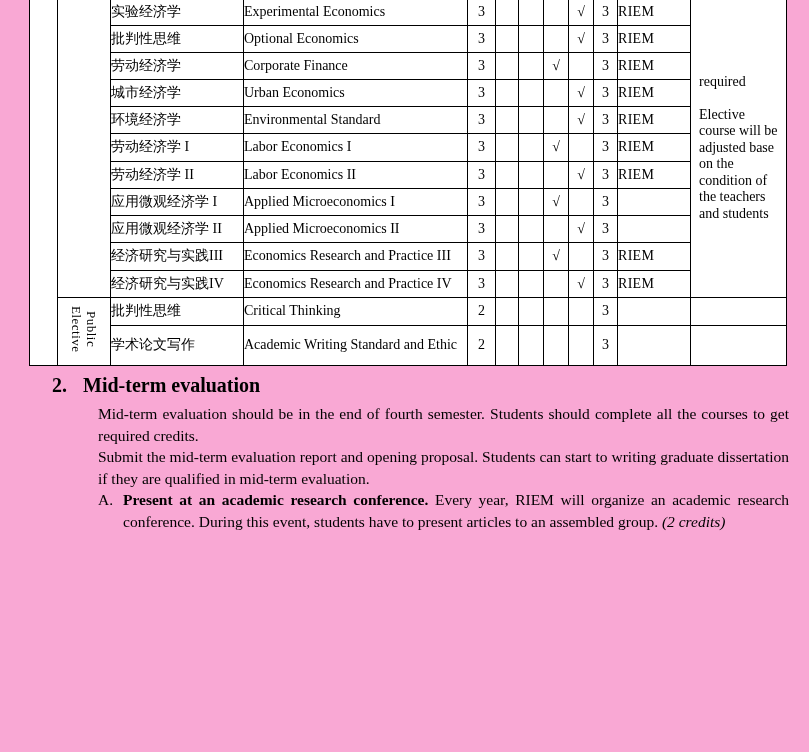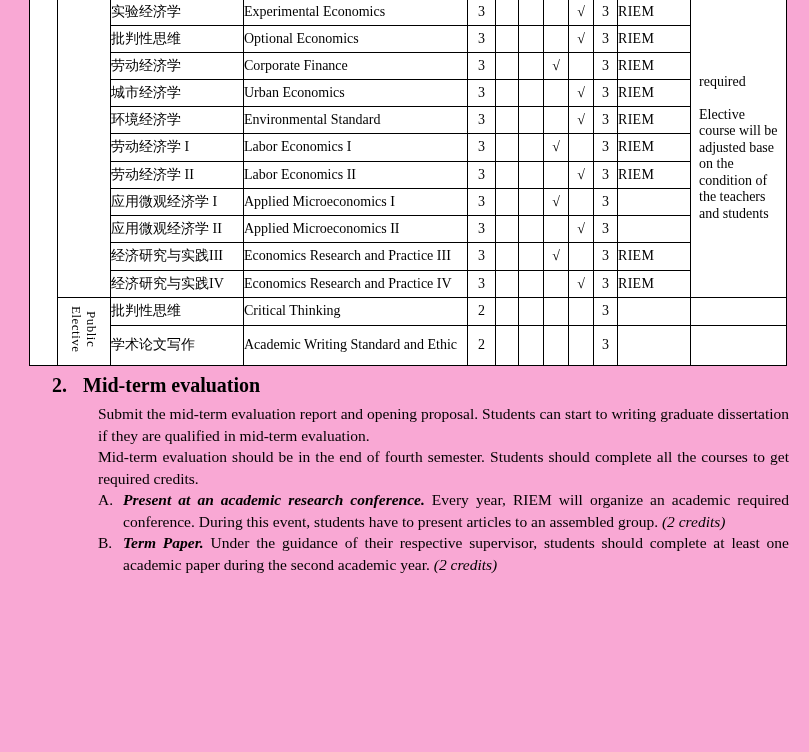--- a/index.html
+++ b/index.html
@@ -26,21 +26,21 @@
 
   
   .content{position:absolute;left:0;top:369px;width:809px;}
   h2.sec{font-size:20px;font-weight:bold;margin:4px 0 6px 52px;line-height:24px;}
   h2.sec.mt{margin-top:19px;}
   .h-num{display:inline-block;width:31px;}
   p.body{margin:0 20px 0 98px;text-align:justify;font-size:15.5px;line-height:21.5px;}
   p.item{margin:0 20px 0 98px;text-align:justify;font-size:15.5px;line-height:21.5px;
          padding-left:25px;text-indent:-25px;}
   .letter{display:inline-block;width:25px;text-indent:0;}
-  .bld{font-weight:bold;font-style:italic;}
+  .bld{font-weight:bold;}
   .ital{font-style:italic;}
 </style>
 </head>
 <body>
 
 <div class="doc">
 
   <table class="curr">
     <colgroup>
       <col style="width:28px">
@@ -227,26 +227,25 @@
     </tr>
   </tbody>
     </table>
 
   <div class="content">
 
     <div>
       <h2 class="sec">
         <span class="h-num">2.</span><span>Mid-term evaluation</span>
       </h2>
+      <p class="body">Mid-term evaluation should be in the end of fourth semester. Students should complete all the courses to get required credits.</p>
       <p class="body">Submit the mid-term evaluation report and opening proposal. Students can start to writing graduate dissertation if they are qualified in mid-term evaluation.</p>
-      <p class="body">Mid-term evaluation should be in the end of fourth semester. Students should complete all the courses to get required credits.</p>
     </div>
 
     <div>
 
-      <p class="item"><span class="letter">A.</span><span class="bld">Present at an academic research conference.</span><span> Every year, RIEM will organize an academic required conference. During this event, students have to present articles to an assembled group. </span><span class="ital">(2 credits)</span></p>
-
-      <p class="item"><span class="letter">B.</span><span class="bld">Term Paper.</span><span> Under the guidance of their respective supervisor, students should complete at least one academic paper during the second academic year. </span><span class="ital">(2 credits)</span></p>
+      <p class="item"><span class="letter">A.</span><span class="bld">Present at an academic research conference.</span><span> Every year, RIEM will organize an academic research conference. During this event, students have to present articles to an assembled group. </span><span class="ital">(2 credits)</span></p>
+
 
     </div>
 
   </div>
 </div>
 
 </body></html>

